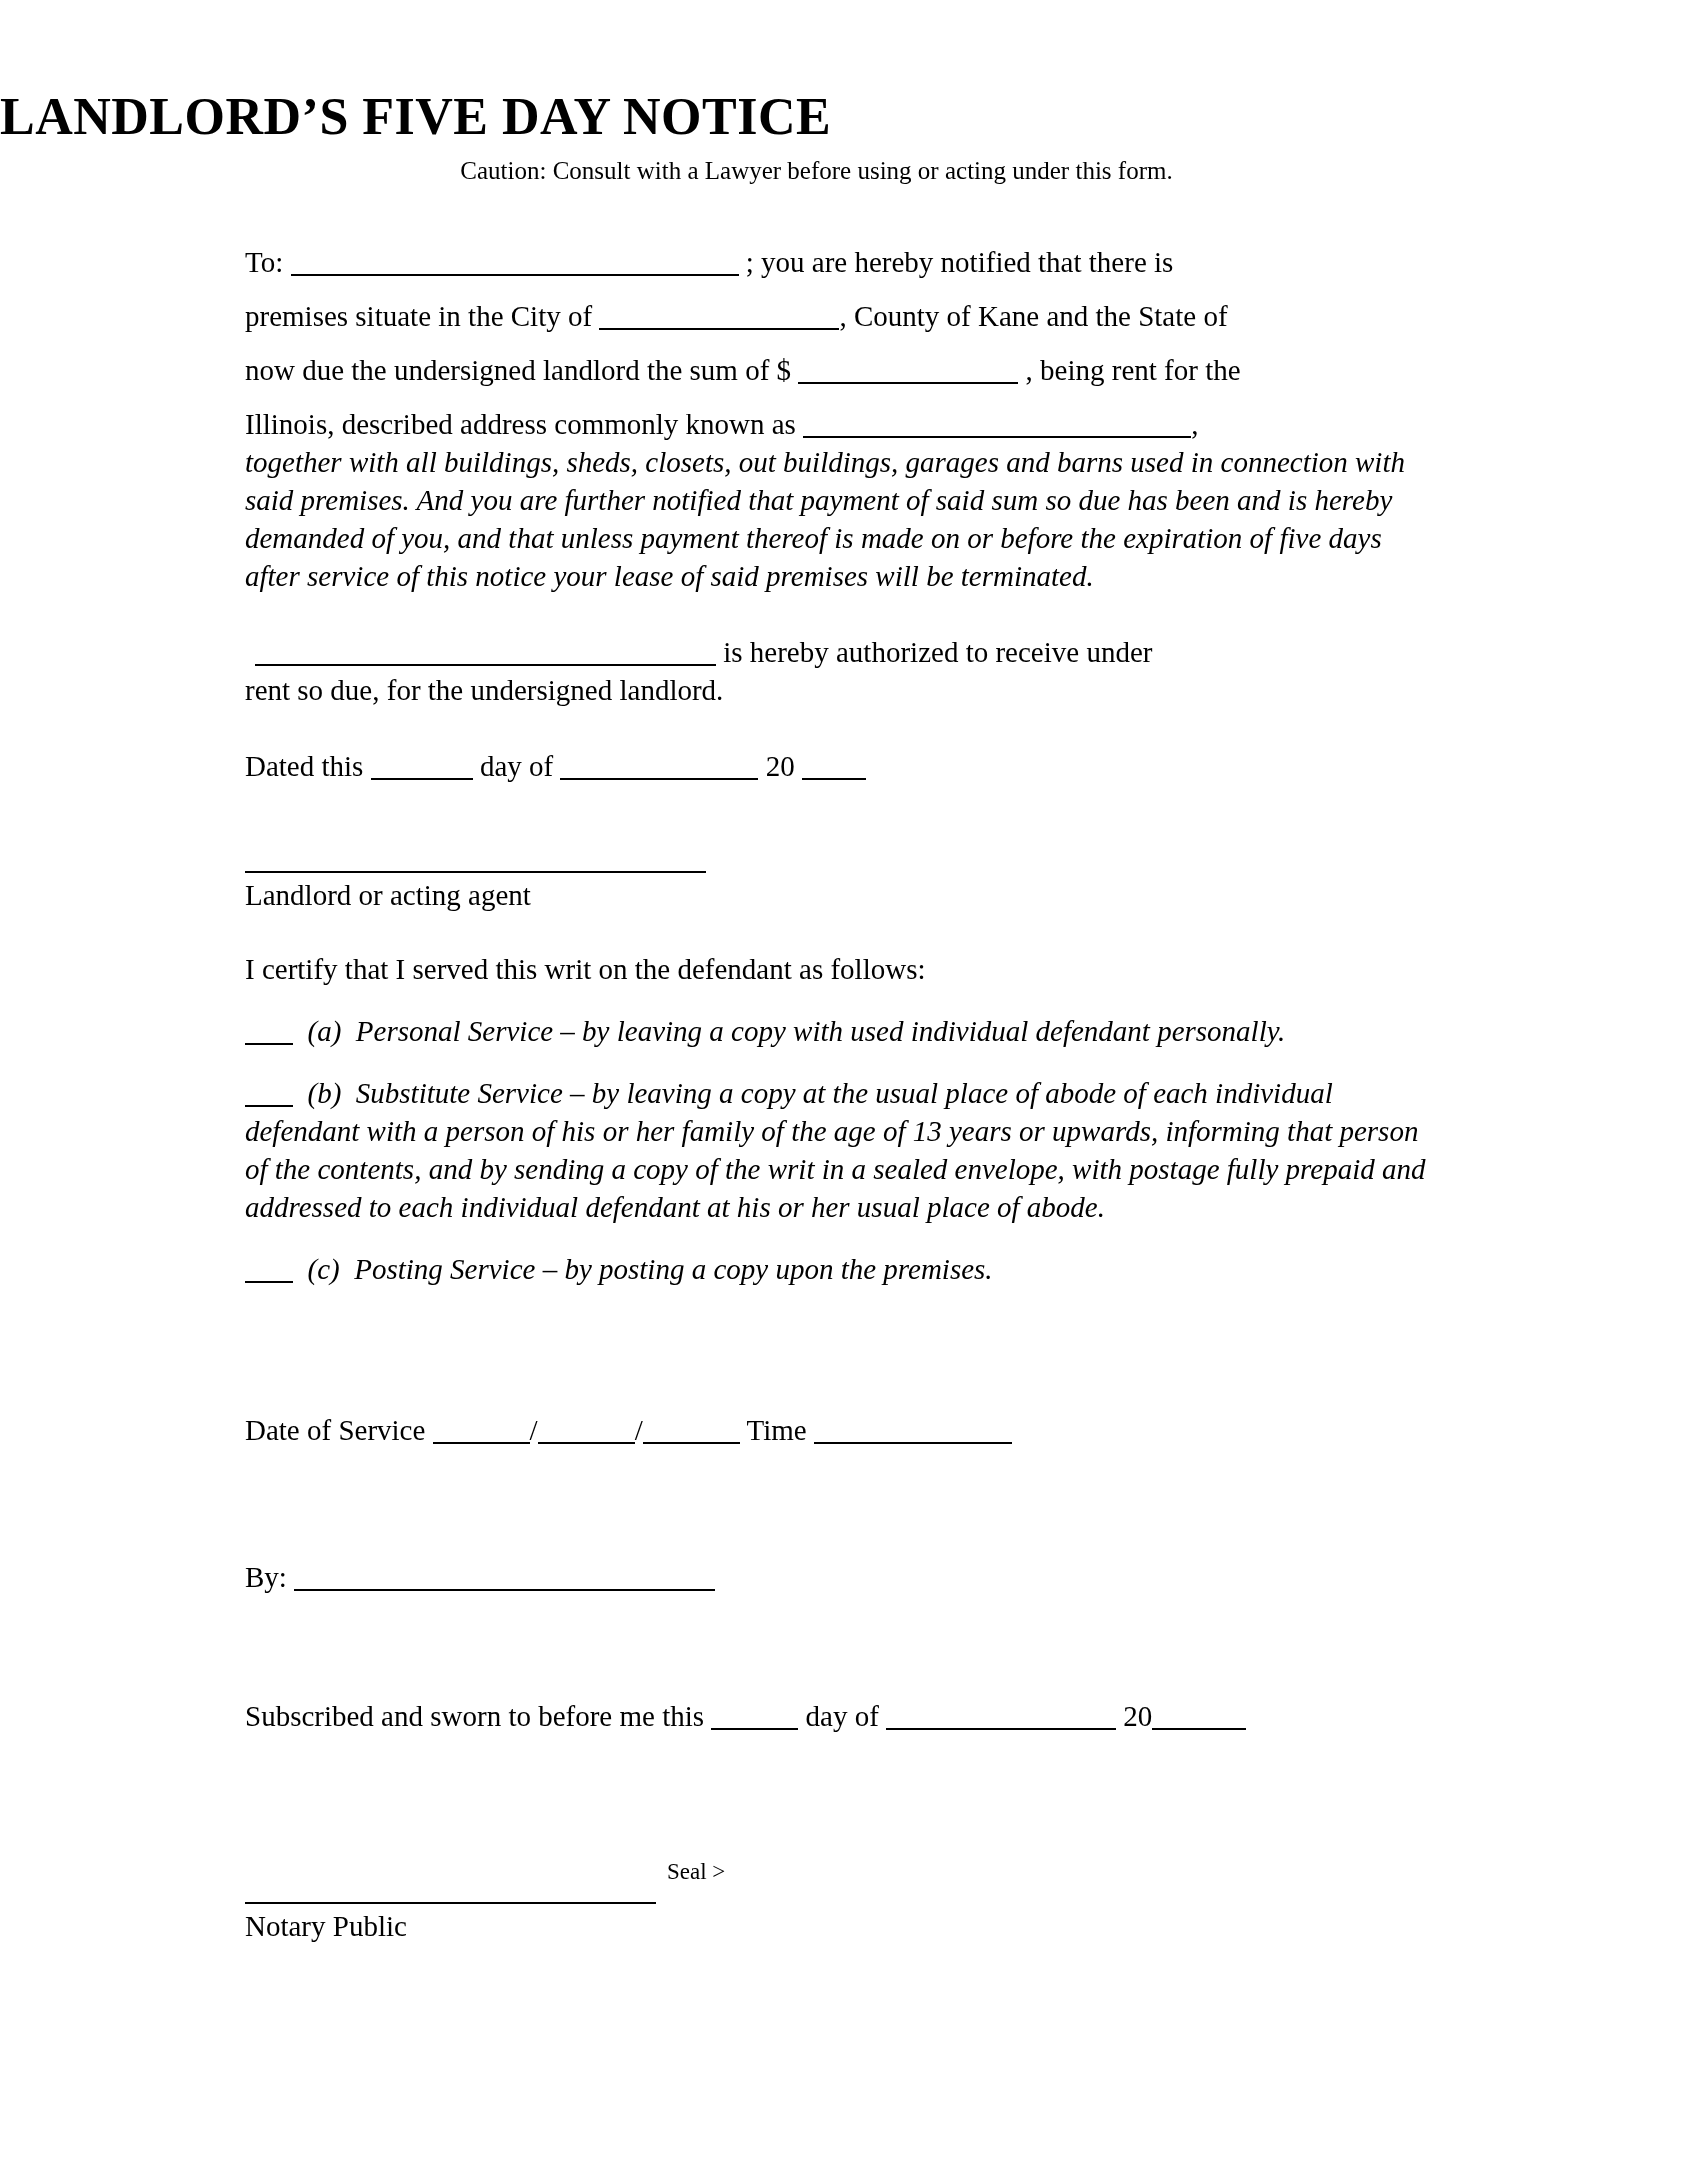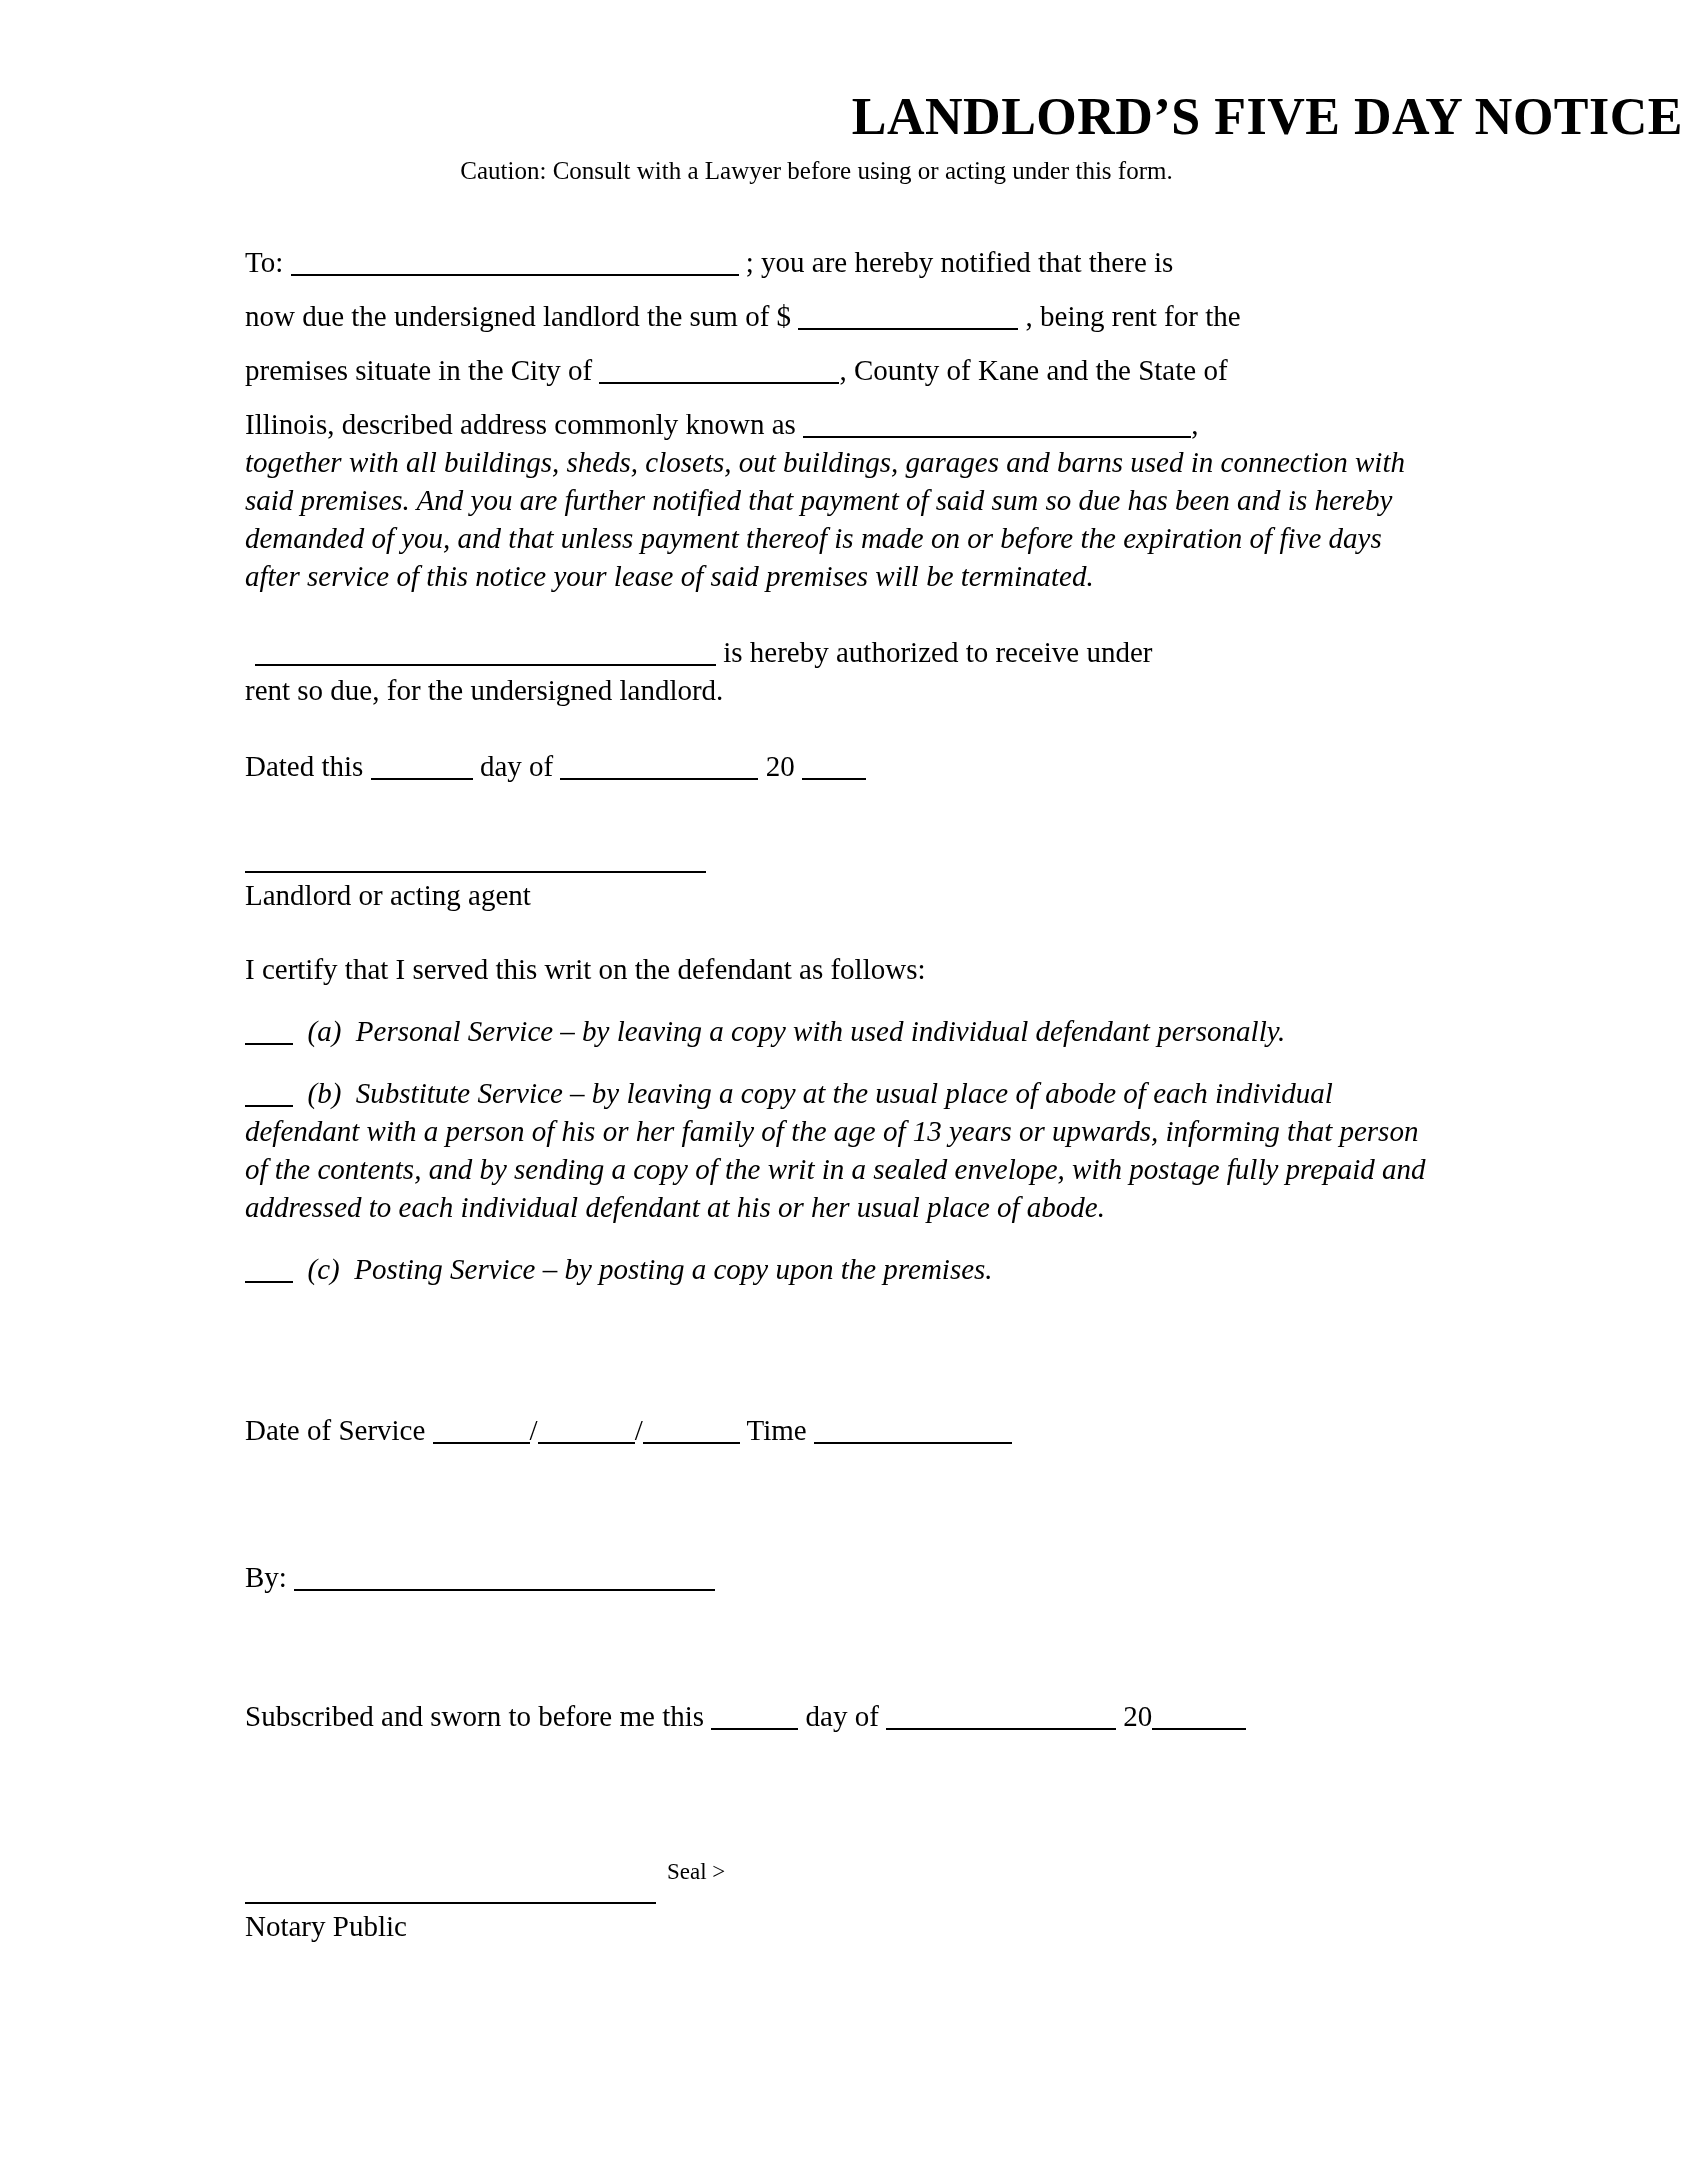--- a/index.html
+++ b/index.html
@@ -21,21 +21,21 @@
     height: 2178px;
     background: #ffffff;
   }
 
   
   .doc-title {
     position: absolute;
     left: 0;
     top: 91px;
     width: 1683px;
-    text-align: right;
+    text-align: left;
     font-size: 52px;
     font-weight: bold;
     letter-spacing: 0.5px;
     line-height: 1.0;
     white-space: nowrap;
   }
   .doc-subtitle {
     position: absolute;
     left: 0;
     top: 158px;
@@ -127,28 +127,28 @@
 
   <div class="body-block">
 
     <div class="row-lead nowrap" style="margin-bottom:16px;">
       <span>To:</span>
       <span class="blank b-to"></span>
       <span>; you are hereby notified that there is</span>
     </div>
 
     <div class="row-lead nowrap" style="margin-bottom:16px;">
+      <span>premises situate in the City of</span>
+      <span class="blank b-city"></span><span>, County of Kane and the State of</span>
+    </div>
+
+    <div class="row-lead nowrap" style="margin-bottom:16px;">
       <span>now due the undersigned landlord the sum of $</span>
       <span class="blank b-sum"></span>
       <span>, being rent for the</span>
-    </div>
-
-    <div class="row-lead nowrap" style="margin-bottom:16px;">
-      <span>premises situate in the City of</span>
-      <span class="blank b-city"></span><span>, County of Kane and the State of</span>
     </div>
 
     <div class="nowrap" style="line-height:38px;">
       <span>Illinois, described address commonly known as</span>
       <span class="blank b-address"></span><span>,</span>
     </div>
     <div class="para">together with all buildings, sheds, closets, out buildings, garages and barns used in connection with said premises. And you are further notified that payment of said sum so due has been and is hereby demanded of you, and that unless payment thereof is made on or before the expiration of five days after service of this notice your lease of said premises will be terminated.</div>
 
     <div class="gap-m"></div>
 

